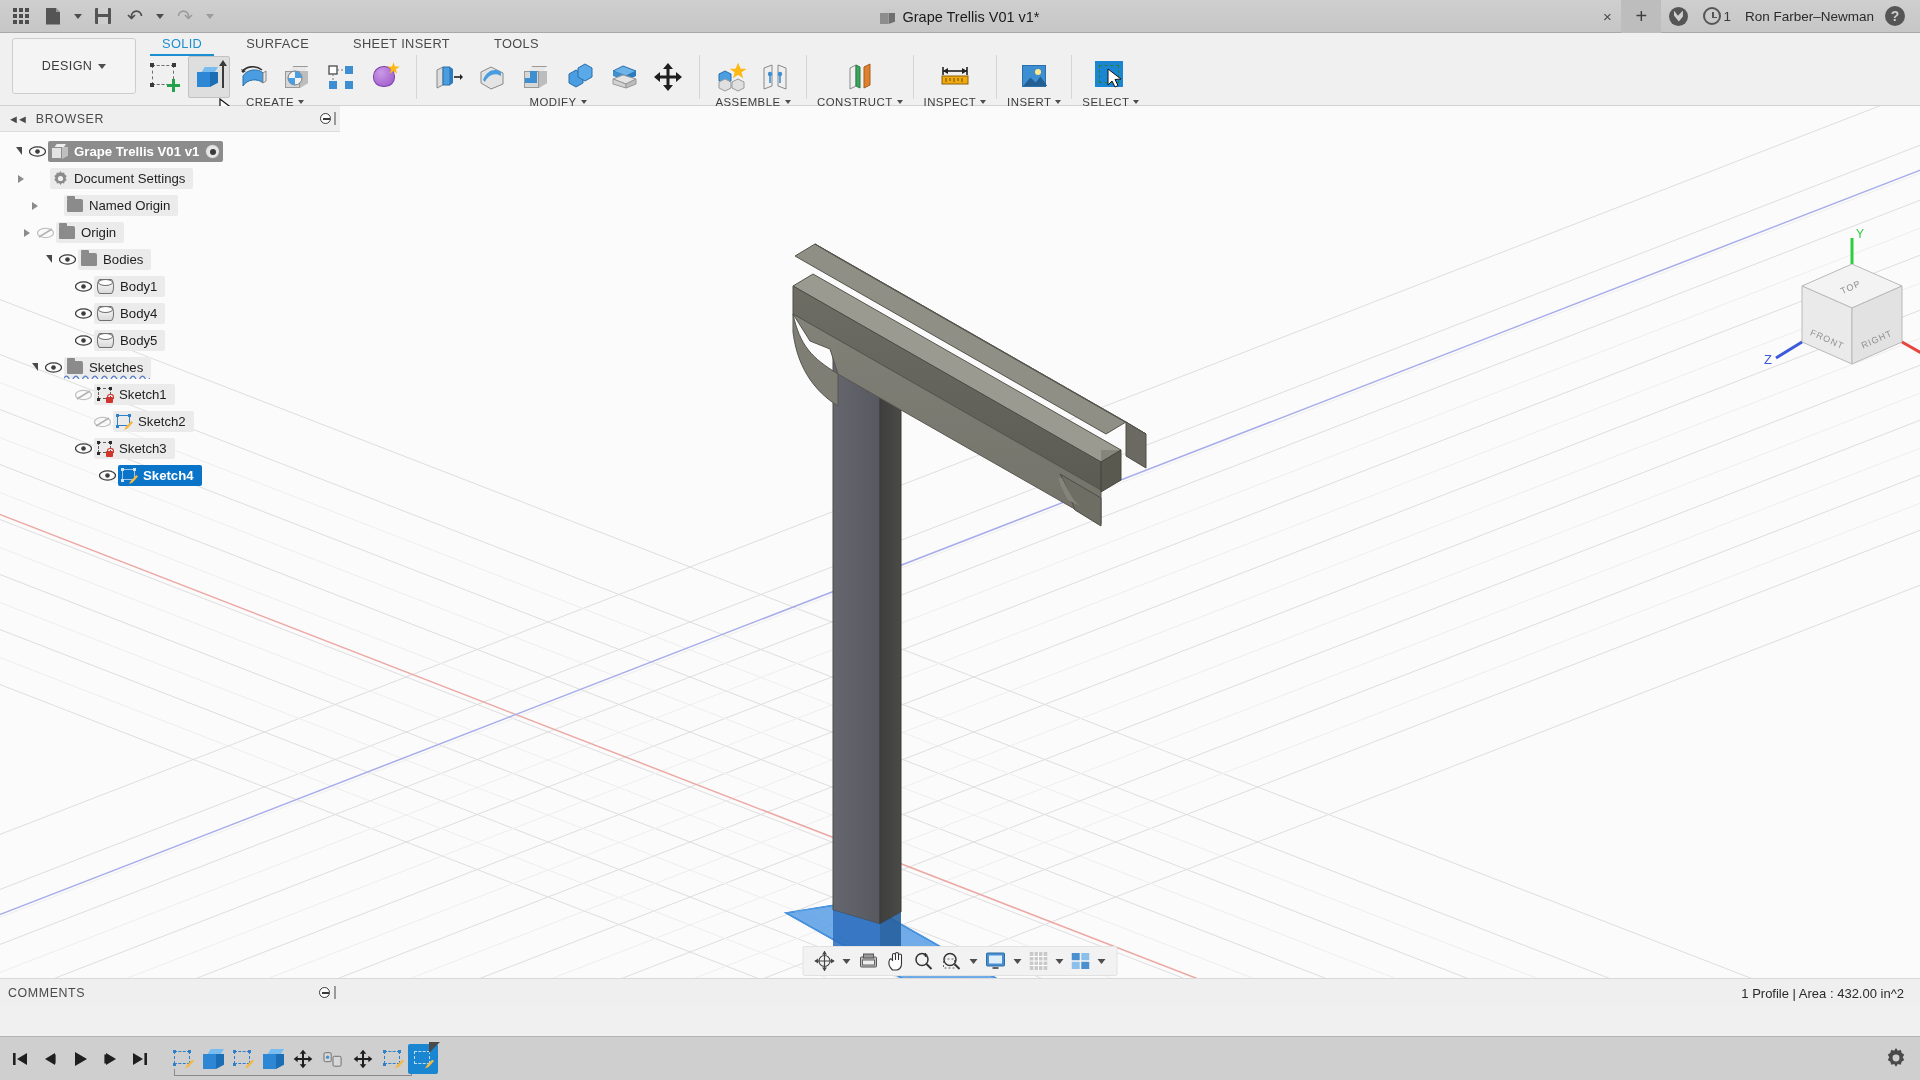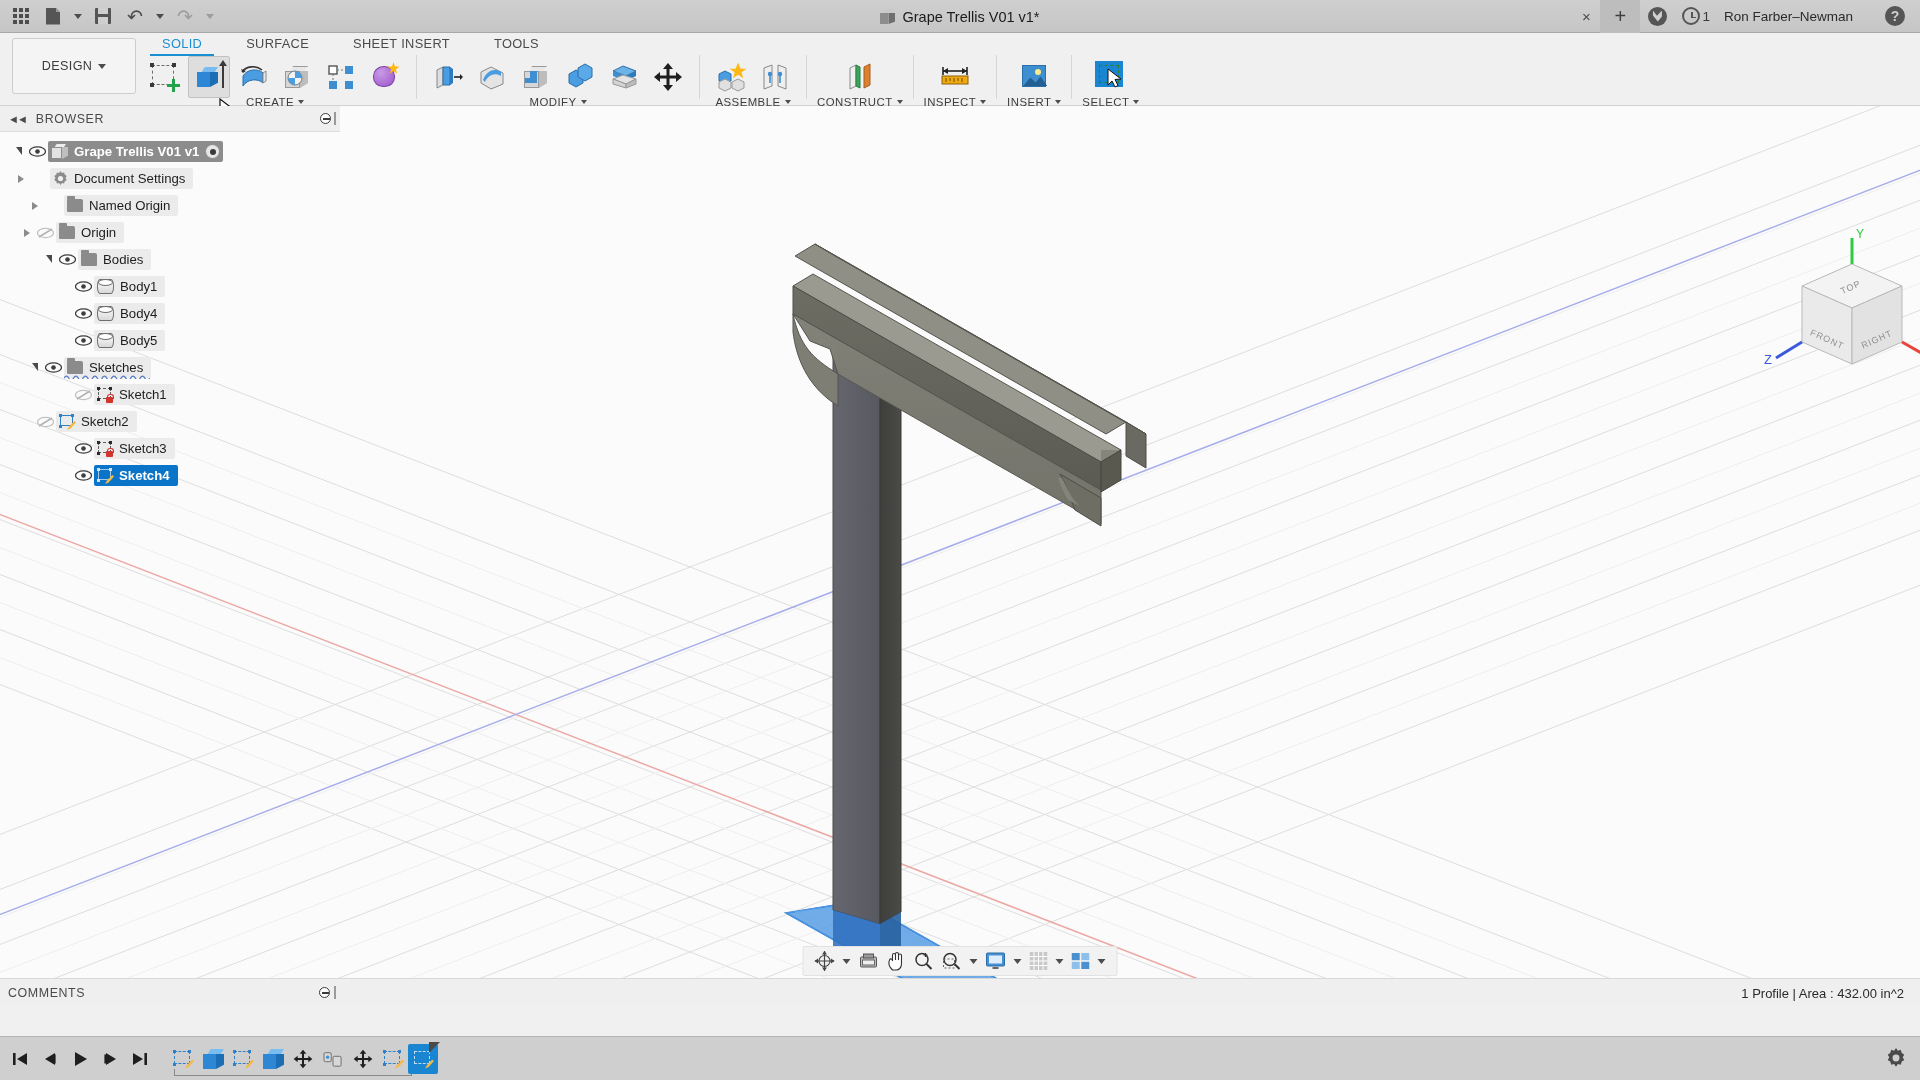--- a/index.html
+++ b/index.html
@@ -63,21 +63,21 @@
     font-size:20px;color:#3e3e3e;font-weight:300;}
   .circ-ico{width:18px;height:18px;border-radius:50%;background:#555;position:relative;}
   .circ-ico.clock{background:none;border:2.2px solid #555;}
   .circ-ico.clock:before{content:"";position:absolute;left:6.5px;top:2.5px;width:1.8px;height:6px;background:#555;}
   .circ-ico.clock:after{content:"";position:absolute;left:7px;top:7.5px;width:5px;height:1.8px;background:#555;}
   .ico-wrap{width:34px;height:33px;display:flex;align-items:center;justify-content:center;}
   .upd-ico{width:19px;height:19px;border-radius:50%;background:#555;position:relative;}
   .upd-ico:after{content:"";position:absolute;left:5px;top:4px;width:9px;height:11px;background:#cfcfcf;
      clip-path:polygon(100% 0, 100% 55%, 55% 100%, 0 45%, 0 0, 45% 48%);}
   .jobcount{font-size:13.5px;color:#3a3a3a;margin-left:-6px;margin-right:14px;}
-  .username{font-size:13.5px;color:#2b2b2b;margin-right:25px;white-space:nowrap;}
+  .username{font-size:13.5px;color:#2b2b2b;margin-right:4px;white-space:nowrap;}
   .help-ico{width:20px;height:20px;border-radius:50%;background:#555;color:#cfcfcf;
     display:flex;align-items:center;justify-content:center;font-size:14px;font-weight:bold;}
 
   
   .ribbon{
     position:absolute; top:33px; left:0; width:1920px; height:73px;
     background:#f0f0f0; border-bottom:1px solid #d2d2d2;
   }
   .ribbon-tabs{
     position:absolute; top:0; left:140px; height:24px; display:flex; gap:0px; align-items:flex-start;
@@ -895,21 +895,21 @@
             <span class="fr"></span>
             <i class="nd" style="left:0;top:0"></i>
               <i class="nd" style="left:12px;top:0"></i>
             <i class="nd" style="left:0;top:11px"></i>
             <span class="lock"></span>
           </span>
           <span>Sketch1</span>
         </span>
       </div>
 
-      <div class="trow" style="padding-left:34px">
+      <div class="trow" style="padding-left:91px">
         <span class="eye">
           <svg width="17" height="12" viewBox="0 0 17 12">
               <ellipse cx="8.5" cy="6" rx="8" ry="4.6" fill="none" stroke="#c2c2c2" stroke-width="1.3"></ellipse>
               <line x1="2" y1="10" x2="15" y2="2" stroke="#b3b3b3" stroke-width="1.6"></line>
             </svg>
         </span>
         <span class="rowbg">
           <span class="sk-ico blue">
             <span class="fr"></span>
             <i class="nd" style="left:0;top:0;background:#2f7fc9"></i>
@@ -933,21 +933,21 @@
             <span class="fr"></span>
             <i class="nd" style="left:0;top:0"></i>
               <i class="nd" style="left:12px;top:0"></i>
             <i class="nd" style="left:0;top:11px"></i>
             <span class="lock"></span>
           </span>
           <span>Sketch3</span>
         </span>
       </div>
 
-      <div class="trow" style="padding-left:72px">
+      <div class="trow" style="padding-left:96px">
         <span class="eye">
           <svg width="17" height="11" viewBox="0 0 17 11">
               <ellipse cx="8.5" cy="5.5" rx="8" ry="4.6" fill="none" stroke="#3d3d3d" stroke-width="1.3"></ellipse>
               <circle cx="8.5" cy="5.5" r="2.3" fill="#3d3d3d"></circle>
             </svg>
         </span>
         <span class="rowbg selected">
           <span class="sk-ico blue">
             <span class="fr" style="border-color:#9fc8ec"></span>
             <i class="nd" style="left:0;top:0;background:#cfe4f7"></i>

